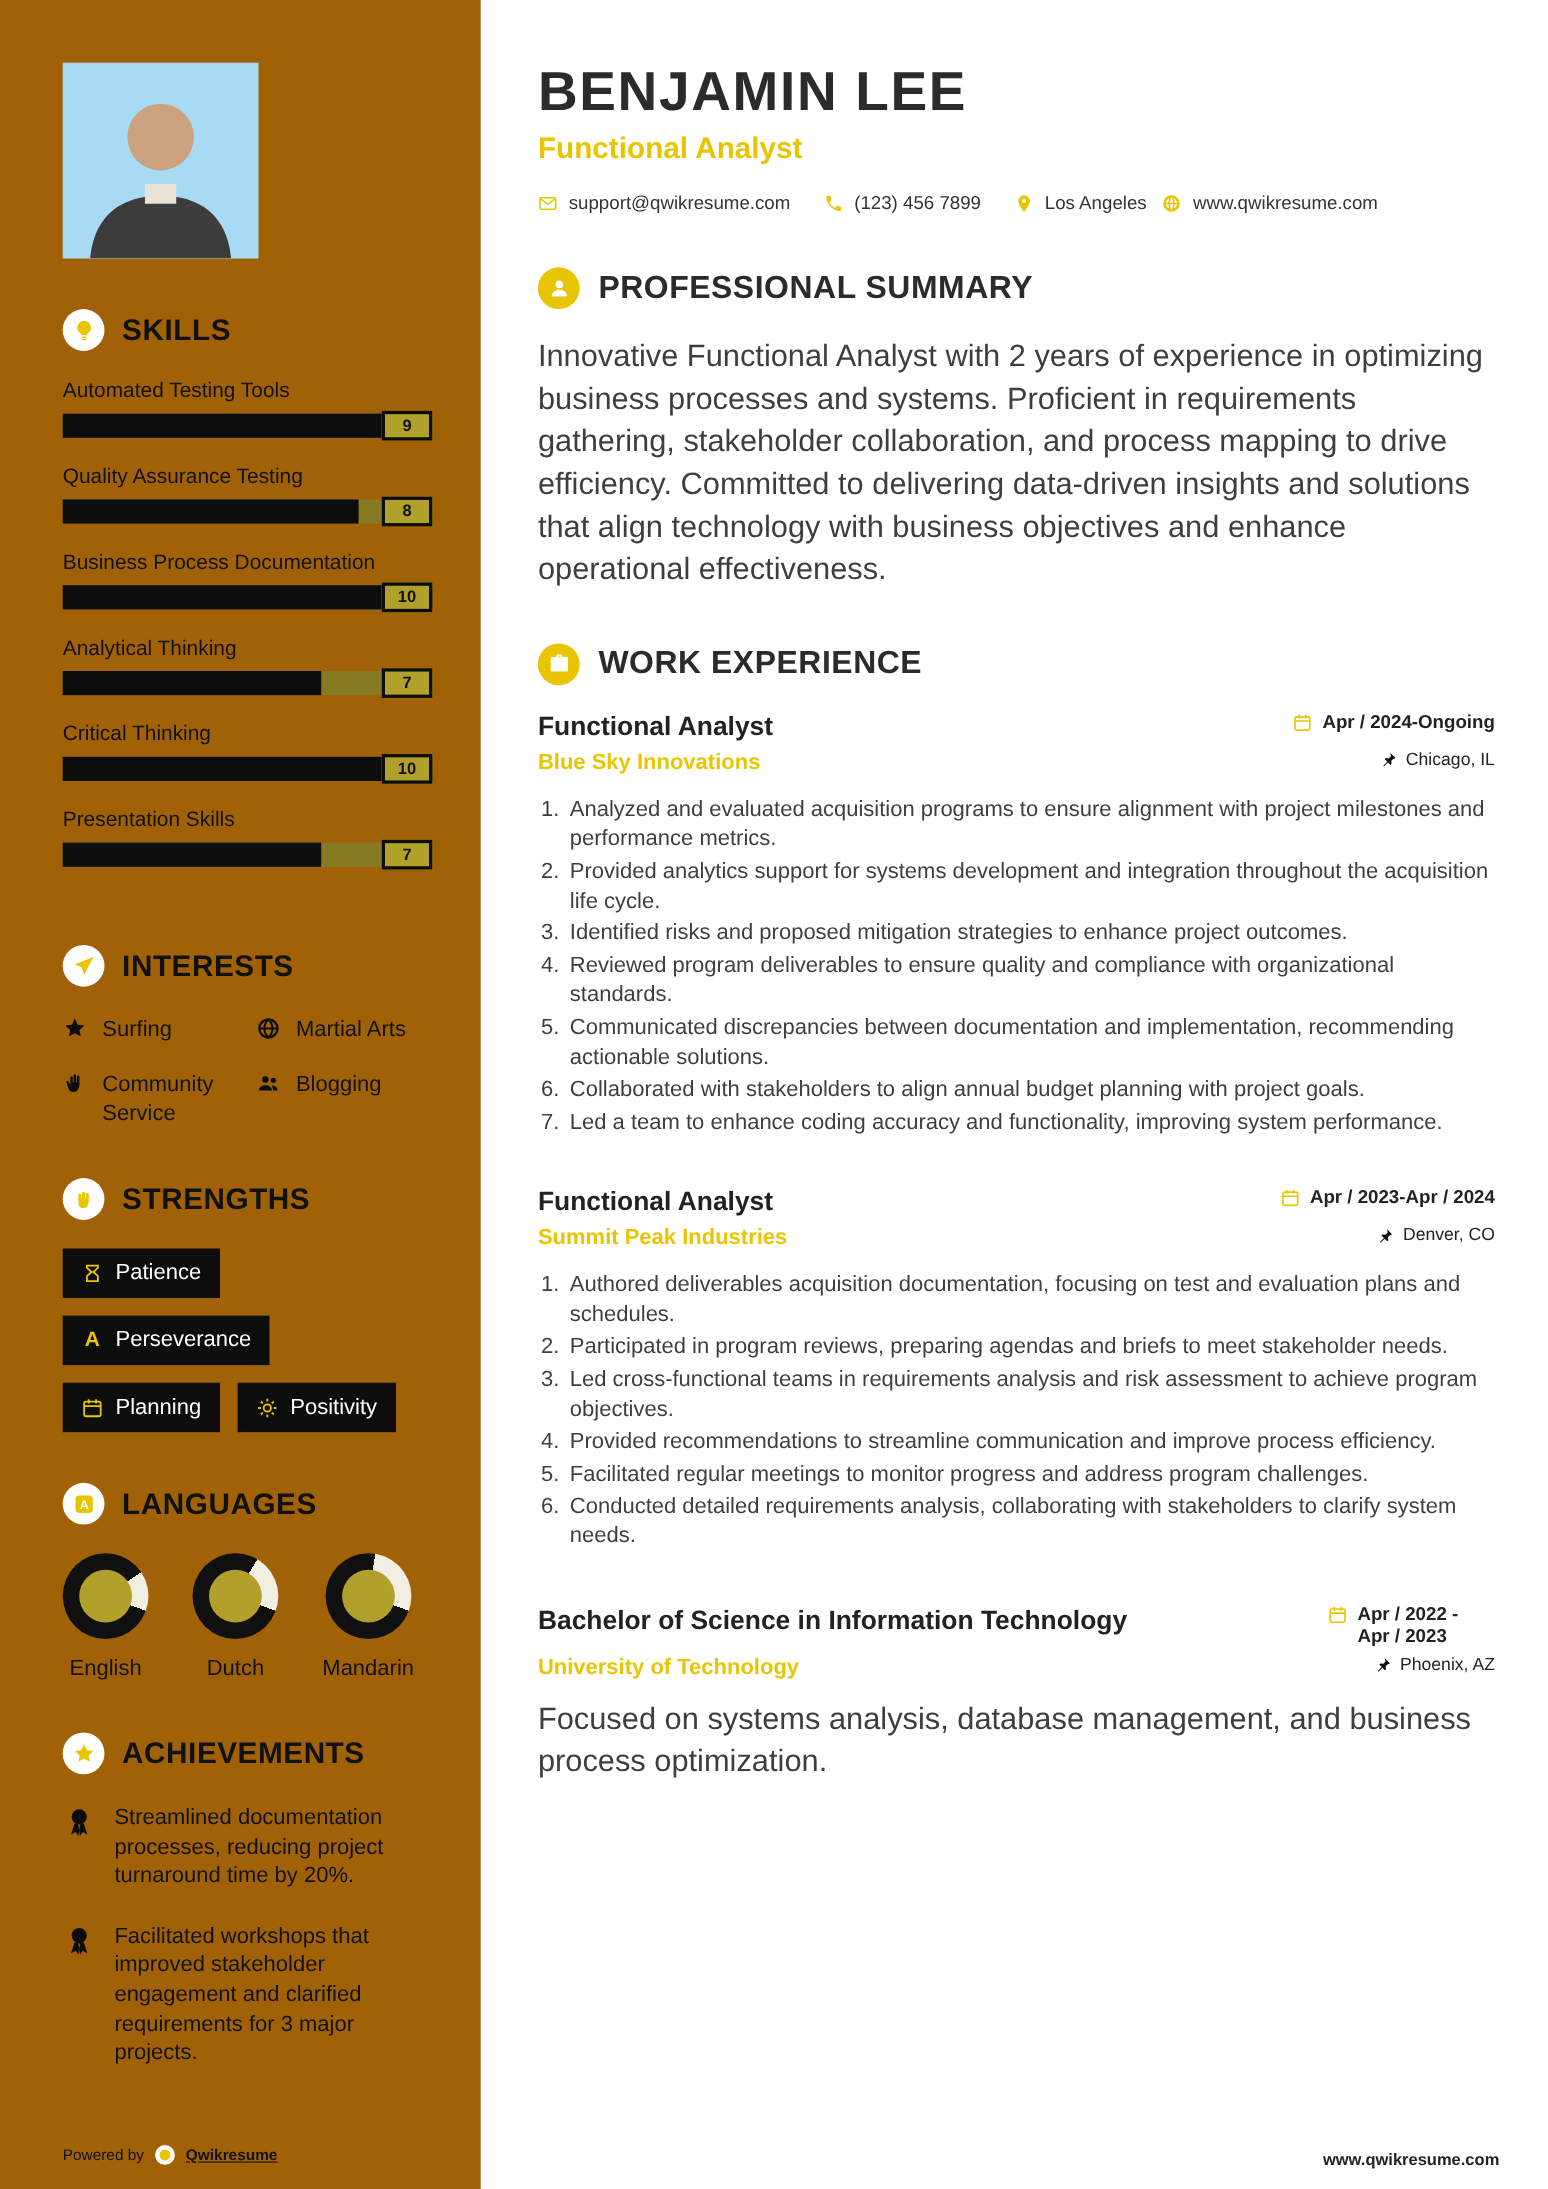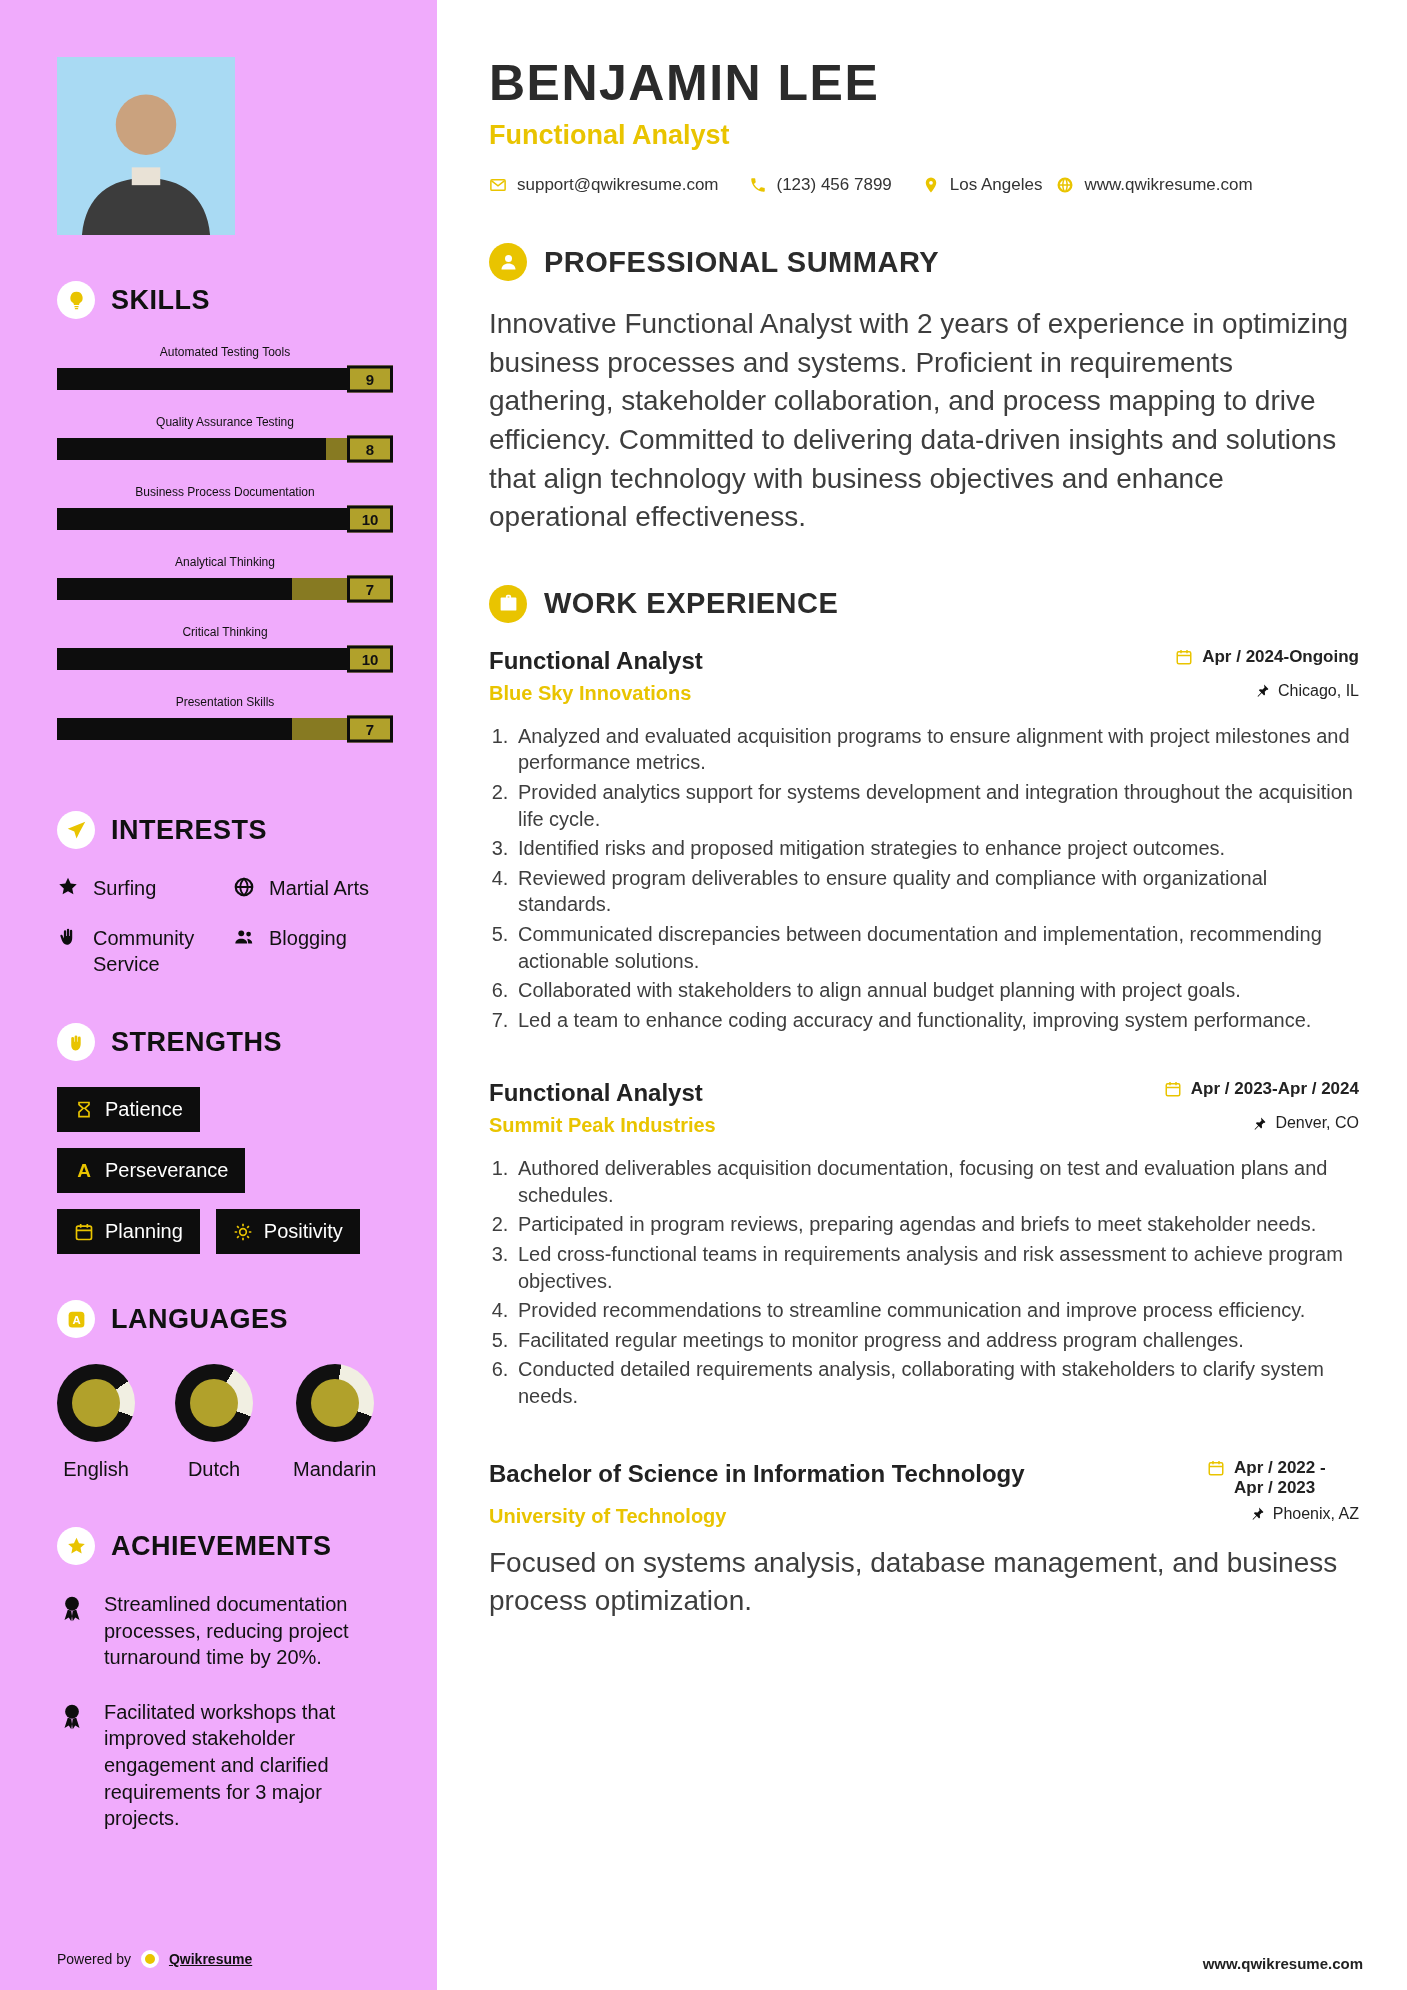--- a/index.html
+++ b/index.html
@@ -1,30 +1,30 @@
 <!DOCTYPE html>
 <html><head>
 <meta charset="utf-8">
 <style>
   * { margin:0; padding:0; box-sizing:border-box; }
   html,body { background:#ffffff; }
   body { font-family:"Liberation Sans", sans-serif; color:#222; }
   .page { width:1407px; height:1990px; display:flex; background:#fff; overflow:hidden; }
 
   
-  .sidebar { width:437px; min-width:437px; background:#f0abfc; padding:57px 44px 22px 57px; display:flex; flex-direction:column; }
+  .sidebar { width:437px; min-width:437px; background:#a16207; padding:57px 44px 22px 57px; display:flex; flex-direction:column; }
   .photo { width:178px; height:178px; background:#a9daf3; overflow:hidden; display:flex; align-items:flex-end; justify-content:center; }
   .sb-section { margin-top:46px; }
   .sb-head { display:flex; align-items:center; gap:16px; margin-bottom:26px; }
   .sb-icon { width:38px; height:38px; min-width:38px; border-radius:50%; background:#ffffff; color:#e9c400; display:flex; align-items:center; justify-content:center; }
   .sb-icon svg { width:21px; height:21px; }
   .sb-title { font-size:27px; font-weight:bold; color:#111; letter-spacing:.5px; }
 
   .skill { margin-bottom:25px; }
-  .skill-label { font-size:12px; color:#111; margin-bottom:9px;text-align:center; }
+  .skill-label { font-size:19px; color:#111; margin-bottom:9px; }
   .track { position:relative; height:22px; background:#877a22; }
   .fill { height:100%; background:#0d0d0d; }
   .badge { position:absolute; right:0; top:50%; transform:translateY(-50%); width:46px; height:27px; background:#b1a12b; border:3px solid #0d0d0d; display:flex; align-items:center; justify-content:center; font-size:15px; font-weight:bold; color:#111; }
 
   .interests-grid { display:grid; grid-template-columns:176px 1fr; row-gap:24px; }
   .interest { display:flex; gap:14px; align-items:flex-start; font-size:20px; color:#111; line-height:1.3; }
   .interest .ic { width:22px; min-width:22px; height:22px; color:#0d0d0d; margin-top:1px; }
   .interest .ic svg { width:22px; height:22px; }
 
   .chips { display:flex; flex-wrap:wrap; gap:16px; max-width:350px; }

